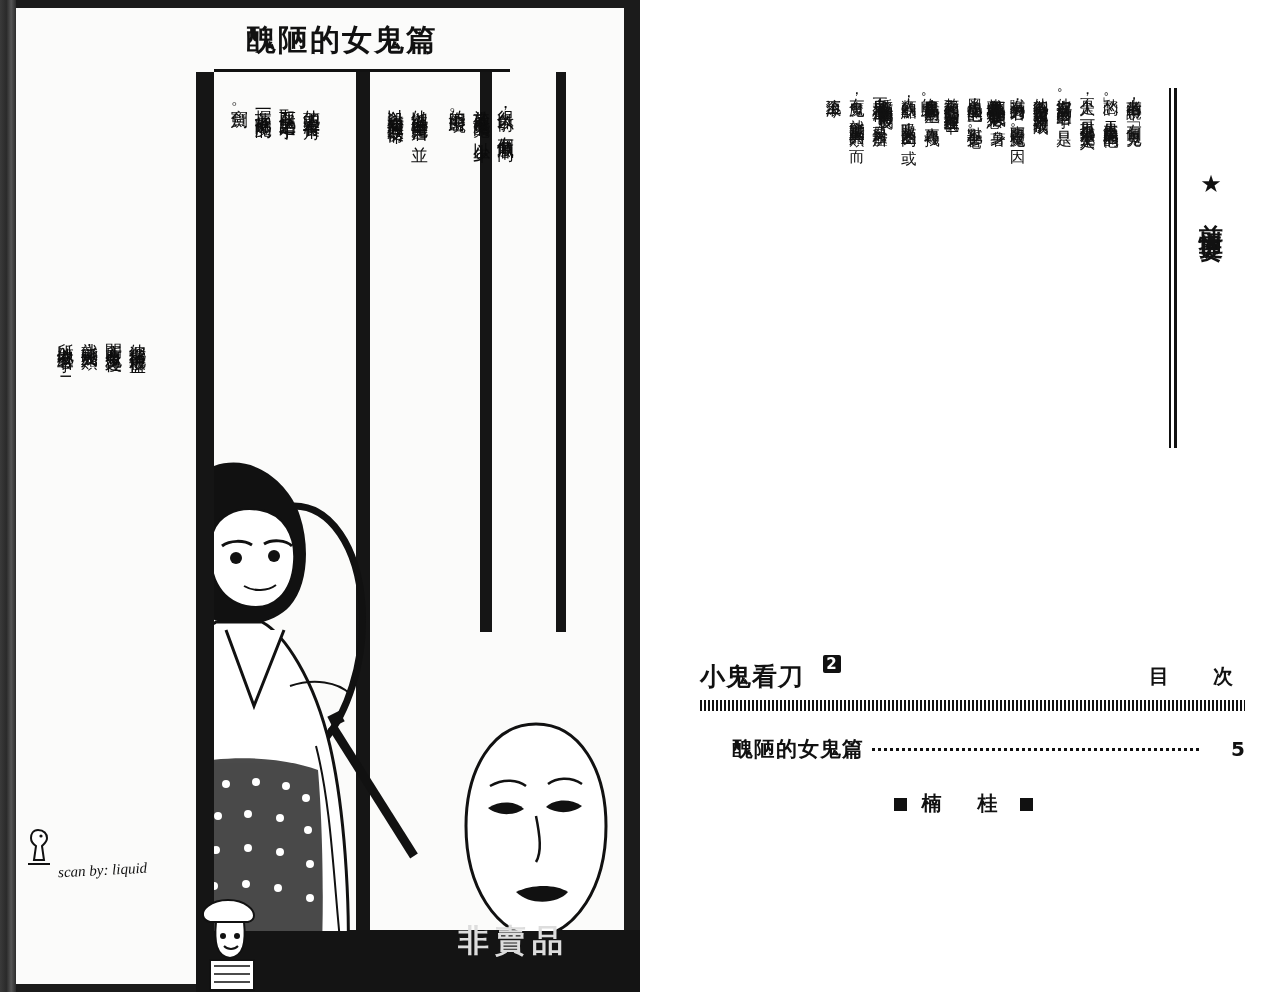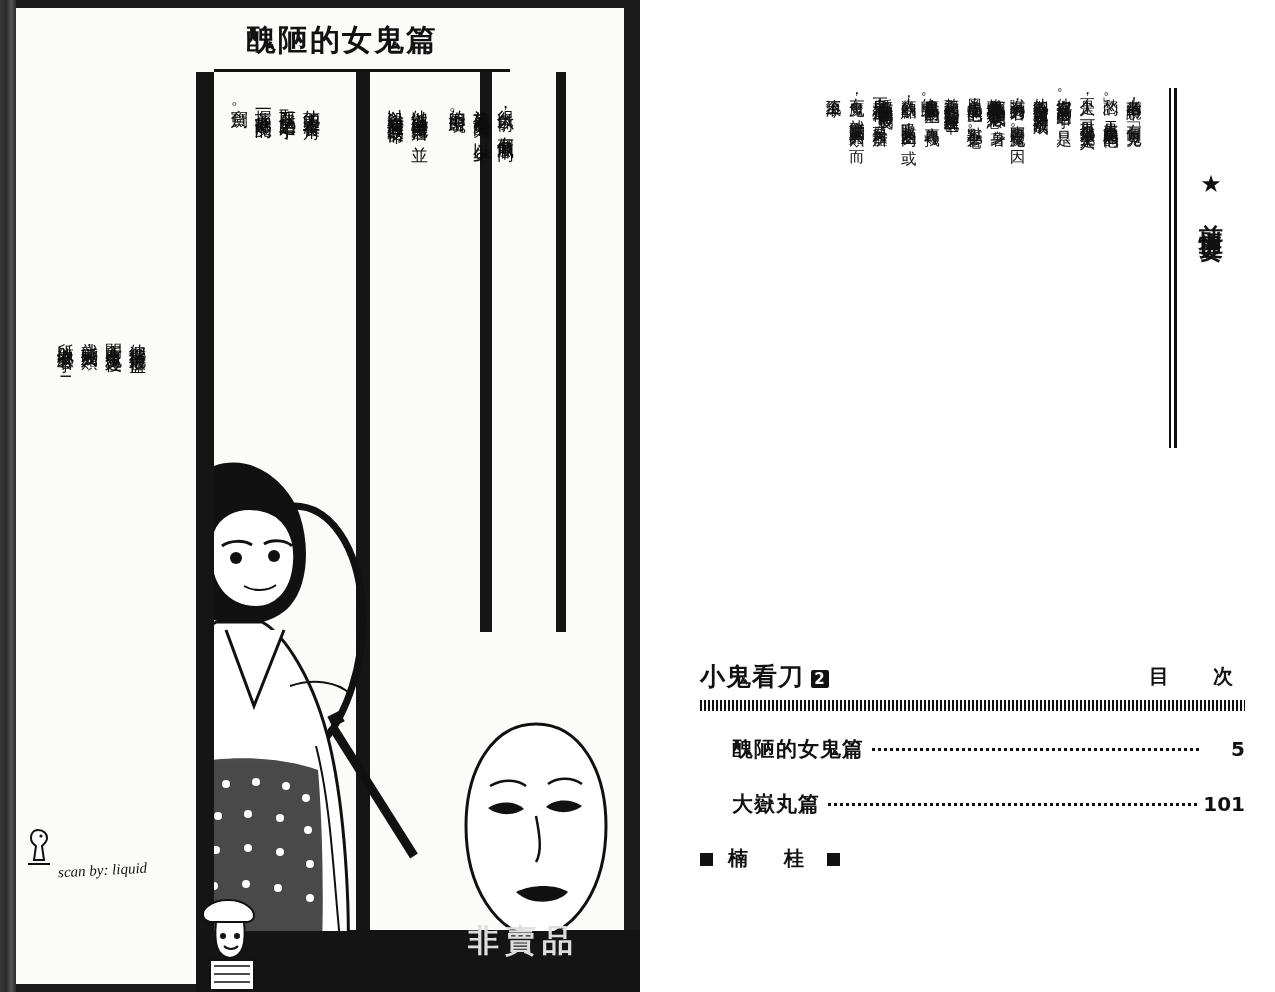--- a/index.html
+++ b/index.html
@@ -98,21 +98,21 @@
     position:absolute;left:0px;top:918px;width:196px;height:62px;
     background:#111;color:#fff;
     display:flex;align-items:center;justify-content:center;
     font-family:"DejaVu Sans", sans-serif;
     font-weight:bold;font-size:31px;letter-spacing:1px;
   }
   .mascot{
     position:absolute;left:186px;top:896px;width:92px;height:96px;
   }
   .notforsale{
-    position:absolute;left:468px;top:920px;
+    position:absolute;left:458px;top:920px;
     font-family:"DejaVu Sans", sans-serif;
     font-size:31px;color:#ddd;letter-spacing:6px;font-weight:bold;
   }
 
   
   .right-page{
     position:absolute;left:640px;top:0;width:635px;height:992px;
     background:#ffffff;
   }
   .preface-rule{
@@ -138,21 +138,21 @@
   
   .toc{
     position:absolute;left:60px;top:660px;width:545px;
   }
   .toc-head{
     display:flex;align-items:center;justify-content:space-between;
     font-family:"DejaVu Sans", sans-serif;
   }
   .toc-title{
     font-size:25px;font-weight:bold;color:#111;letter-spacing:1px;
-    display:flex;align-items:flex-end;gap:4px;
+    display:flex;align-items:flex-start;gap:16px;
   }
   .vol-badge{
     display:inline-block;background:#111;color:#fff;
     font-size:15px;line-height:18px;width:18px;height:18px;
     text-align:center;font-weight:bold;border-radius:2px;
     margin-left:3px;position:relative;top:-5px;
   }
   .toc-label{
     font-size:20px;font-weight:bold;letter-spacing:12px;color:#111;
   }
@@ -167,21 +167,21 @@
     padding-left:32px;font-family:"DejaVu Sans", sans-serif;
   }
   .toc-name{font-weight:bold;letter-spacing:1px;white-space:nowrap;}
   .toc-dots{
     flex:1;margin:0 6px 0 8px;
     border-bottom:3px dotted #111;
     position:relative;top:-5px;
   }
   .toc-page{font-weight:bold;font-size:20px;min-width:40px;text-align:right;}
   .author-line{
-    margin-top:4px;text-align:left;padding-right:18px;
+    margin-top:4px;text-align:center;padding-right:18px;
     font-size:20px;font-weight:bold;letter-spacing:8px;color:#111;
     font-family:"DejaVu Sans", sans-serif;
   }
   .sq{display:inline-block;width:13px;height:13px;background:#111;vertical-align:middle;}
 </style>
 </head>
 <body>
 
 <div class="page">
 
@@ -334,25 +334,20 @@
         <div class="toc-label">目　次</div>
       </div>
       <div class="toc-rule"></div>
 
       <div class="toc-list">
         <div class="toc-row">
           <span class="toc-name">醜陋的女鬼篇</span>
           <span class="toc-dots"></span>
           <span class="toc-page">5</span>
         </div>
-        <div class="toc-row">
-          <span class="toc-name">大嶽丸篇</span>
-          <span class="toc-dots"></span>
-          <span class="toc-page">101</span>
-        </div>
       </div>
 
       <div class="author-line">
         <span class="sq"></span>
         <span>楠　桂</span>
         <span class="sq"></span>
       </div>
     </div>
   </div>
 </div>

